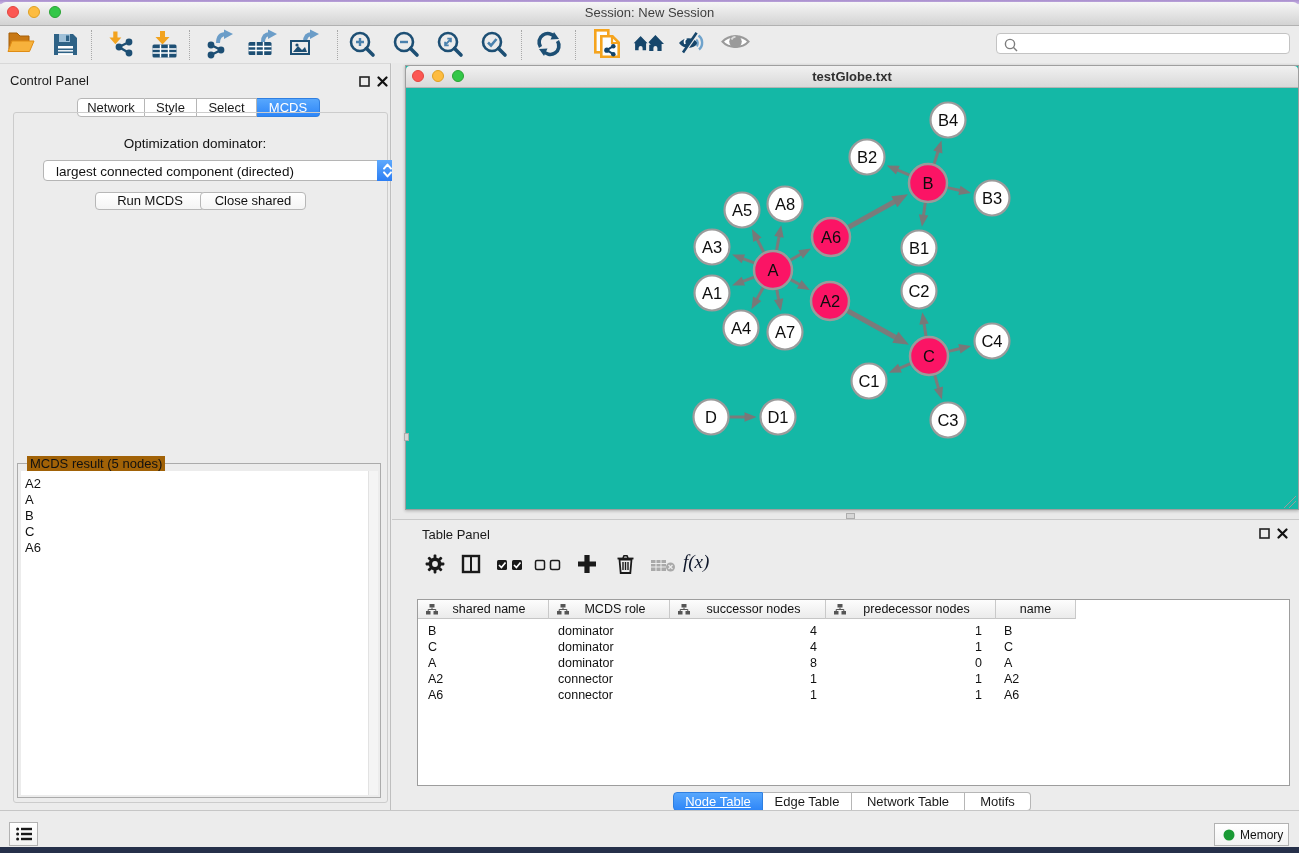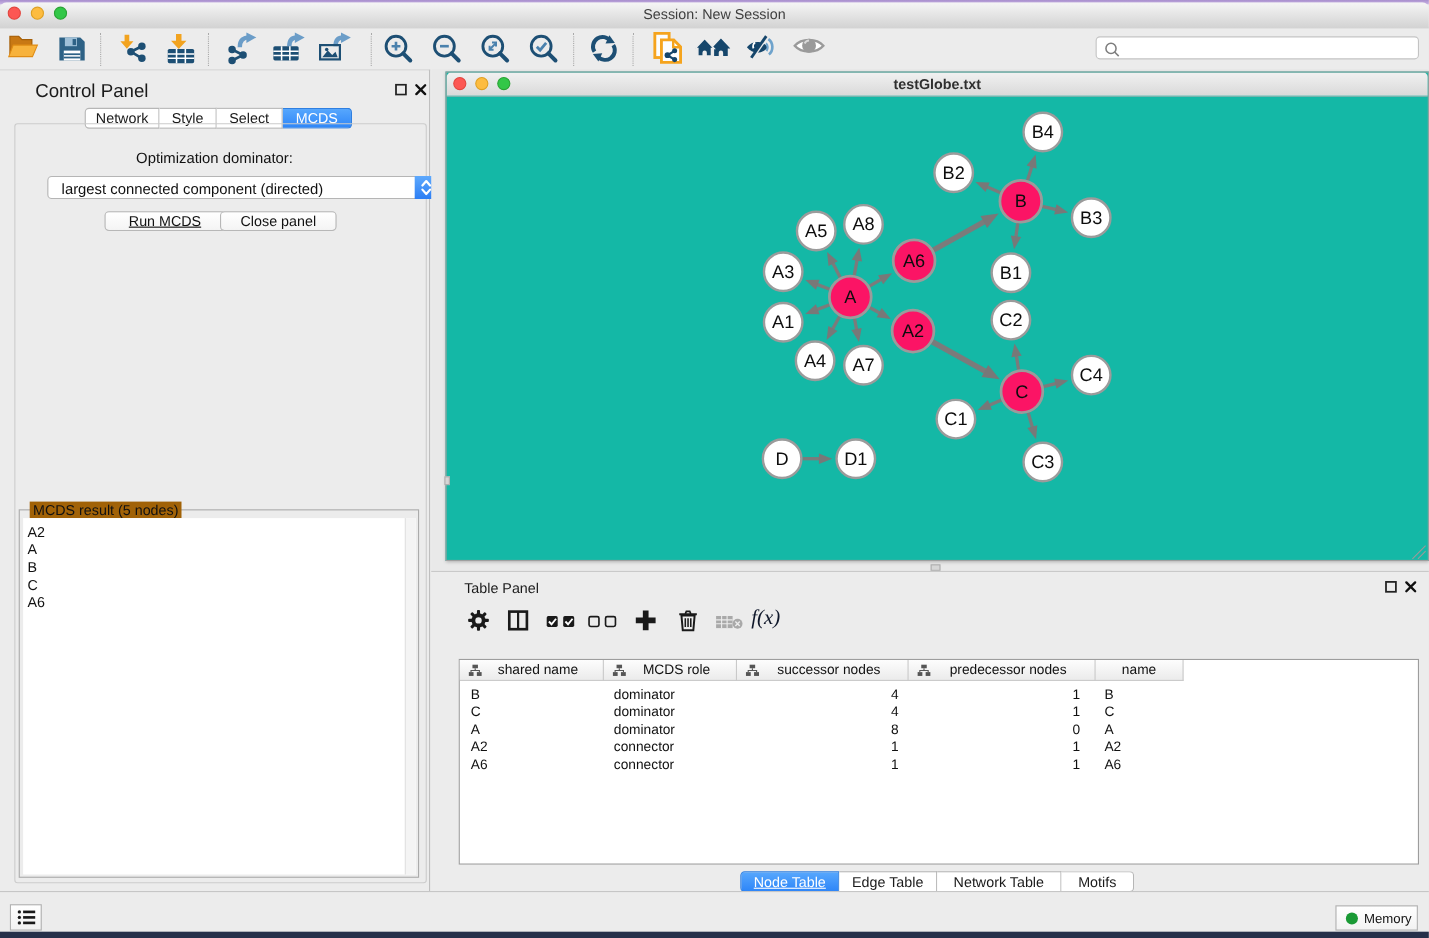--- a/index.html
+++ b/index.html
@@ -12,21 +12,21 @@
 #titlebar .t1 { left:7px; background:#fc5753; border:1px solid #e2463f; }
 #titlebar .t2 { left:28px; background:#fdbc40; border:1px solid #dfa023; }
 #titlebar .t3 { left:49px; background:#33c748; border:1px solid #2aa334; }
 #title-text { left:0; top:5px; width:1299px; text-align:center; font-size:13px; color:#3f3f3f; }
 #toolbar { left:0; top:26px; width:1299px; height:37px; background:#ececec; }
 .tsep { position:absolute; top:4px; height:30px; width:0; border-left:1px dotted #a9a9a9; }
 .ticon { position:absolute; top:3px; }
 #searchbox { left:996px; top:7px; width:294px; height:21px; background:#fff; border:1px solid #c3c3c3; border-radius:4px; }
 
 #cpanel { left:0; top:63px; width:391px; height:747px; background:#ececec; border-right:1px solid #bfbfbf; border-top:1px solid #d8d8d8;}
-#cp-title { left:32px; top:9px; font-size:17px; color:#1a1a1a; }
+#cp-title { left:10px; top:9px; font-size:13px; color:#1a1a1a; }
 .winbtn { position:absolute; top:10px; font-size:12px; color:#111; }
 #cp-tabs { position:absolute; left:77px; top:34px; height:20px; }
 .tab { position:absolute; top:0; height:19px; background:#fff; border:1px solid #b6b6b6; font-size:13px;
   color:#1a1a1a; text-align:center; line-height:17px; }
 .tab.sel { background:linear-gradient(#57a7fd,#2e86f8); color:#fff; border-color:#2f7fe0; }
 #cp-content { position:absolute; left:13px; top:48px; width:375px; height:691px; border:1px solid #cccccc; border-radius:3px; }
 #opt-label { left:0; top:72px; width:100%; text-align:center; font-size:13.5px; color:#111; }
 #dropdown { left:43px; top:96px; width:355px; height:21px; background:#fff; border:1px solid #b5b5b5; border-radius:4px; }
 #dropdown .txt { position:absolute; left:12px; top:2.5px; font-size:13.5px; color:#111; }
 #dropdown .spin { position:absolute; right:-1px; top:-1px; width:21px; height:21px; border-radius:0 4px 4px 0;
@@ -242,22 +242,22 @@
   <div class="abs" id="opt-label">Optimization dominator:</div>
   <div class="abs" id="dropdown">
     <span class="txt">largest connected component (directed)</span>
     <span class="spin">
       <svg width="21" height="21" viewBox="0 0 21 21" style="position:absolute;left:0;top:0">
         <path d="M7 8.6 L10.5 4.6 L14 8.6" fill="none" stroke="#fff" stroke-width="2" stroke-linecap="round" stroke-linejoin="round"></path>
         <path d="M7 12.4 L10.5 16.4 L14 12.4" fill="none" stroke="#fff" stroke-width="2" stroke-linecap="round" stroke-linejoin="round"></path>
       </svg>
     </span>
   </div>
-  <div class="btn" style="left:95px; top:128px; width:110px;text-decoration:underline;">Run MCDS</div>
-  <div class="btn" style="left:200px; top:128px; width:106px;">Close panel</div>
+  <div class="btn" style="left:95px; top:128px; width:110px;">Run MCDS</div>
+  <div class="btn" style="left:200px; top:128px; width:106px;">Close shared</div>
   <div class="abs" id="groupbox">
     <span class="gtitle">MCDS result (5 nodes)</span>
     <div id="mcds-list">
       <div class="scroll"></div>
       <div class="item" style="top:5px">A2</div>
       <div class="item" style="top:21px">A</div>
       <div class="item" style="top:37px">B</div>
       <div class="item" style="top:53px">C</div>
       <div class="item" style="top:69px">A6</div>
     </div>

